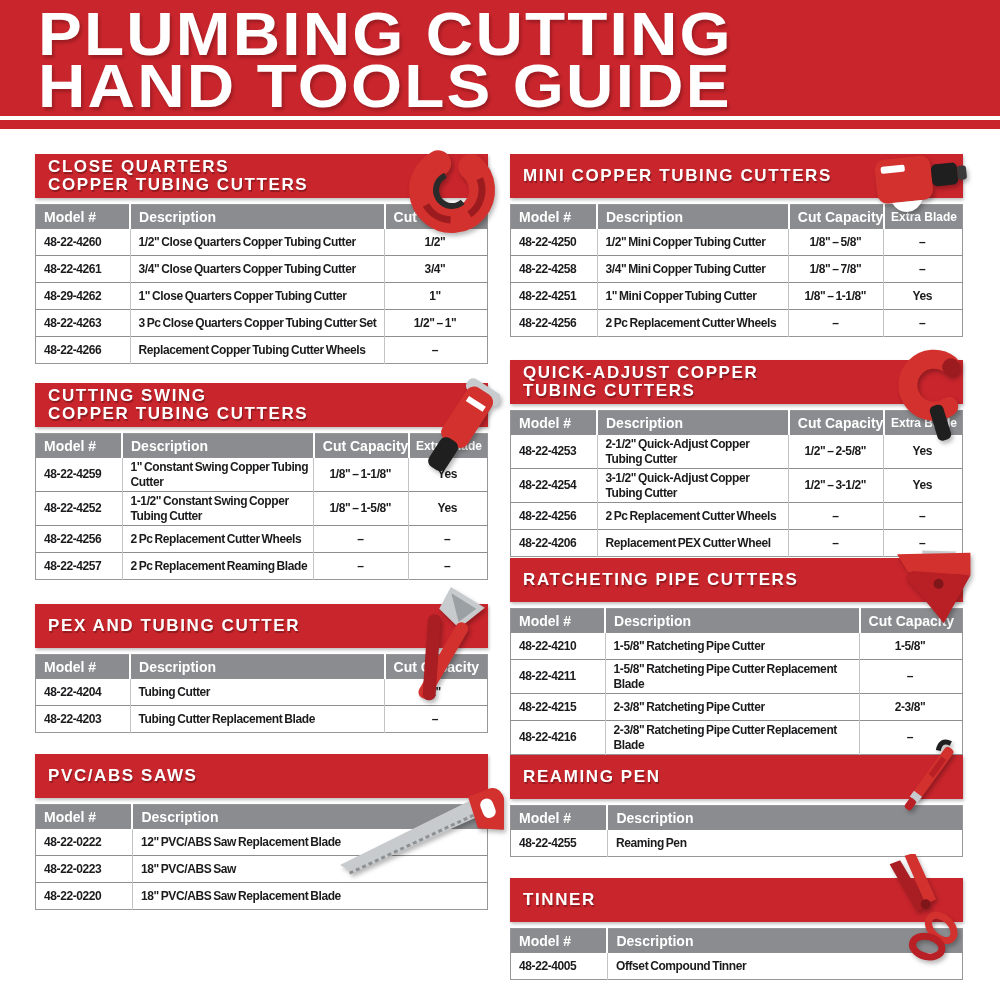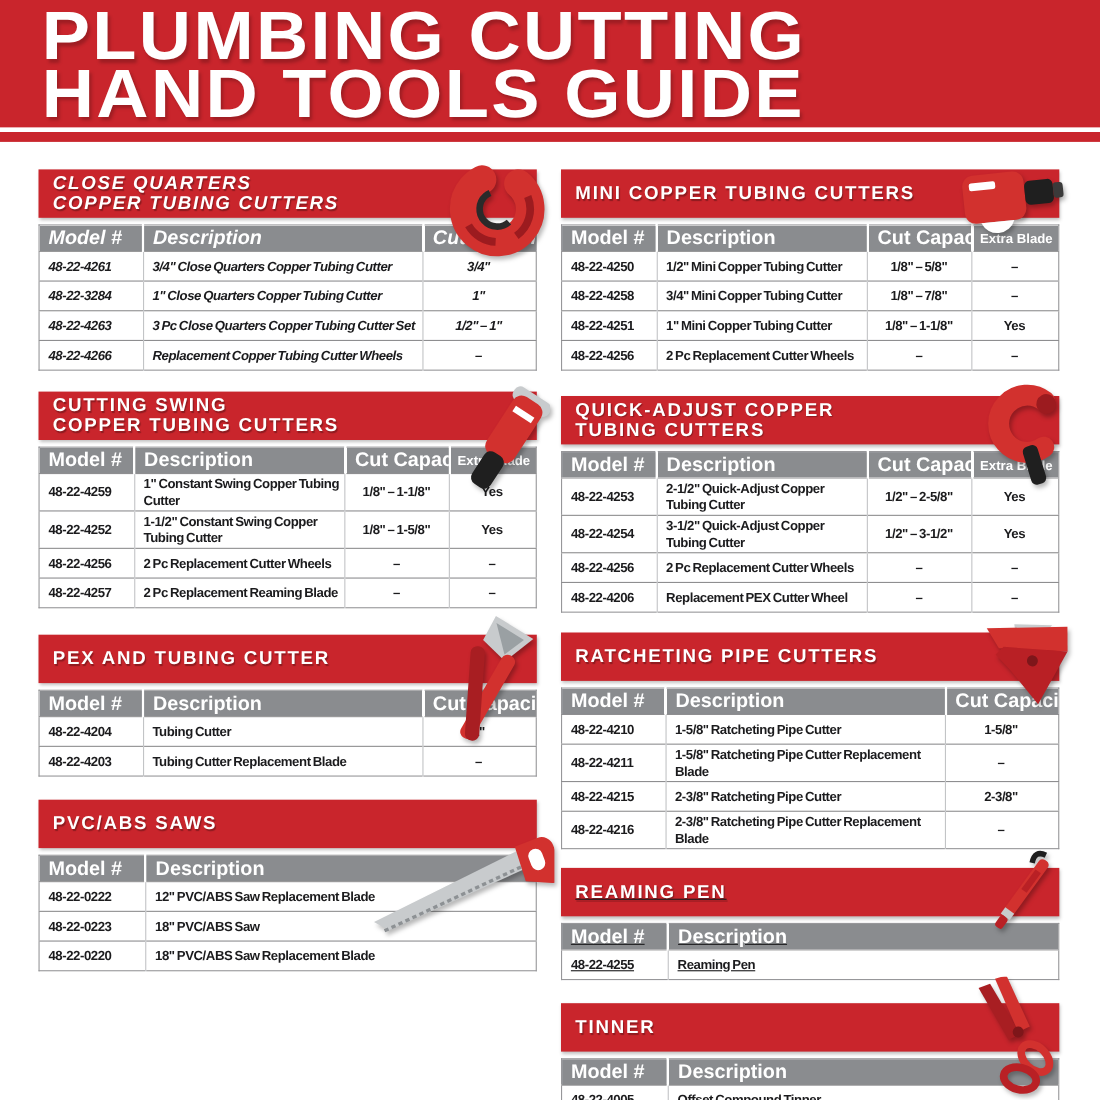--- a/index.html
+++ b/index.html
@@ -30,48 +30,48 @@
     color:#ffffff;font-weight:bold;font-size:17px;line-height:18.5px;letter-spacing:1.6px;
     text-shadow:1px 1.5px 1px rgba(0,0,0,0.3);white-space:nowrap;
   }
   .tool-img{position:absolute;z-index:3;filter:drop-shadow(2px 3px 2px rgba(0,0,0,0.28));}
   
   table.spec-table{
     width:100%;border-collapse:collapse;margin-top:6px;table-layout:fixed;
     border:1.5px solid #97979a;background:#ffffff;
   }
   .spec-table th{
-    background:#8a8c8f;color:#ffffff;font-weight:bold;font-size:18px;
+    background:#8a8c8f;color:#ffffff;font-weight:bold;font-size:14px;
     text-align:left;height:23px;padding:0 2px 0 8px;letter-spacing:0;
     white-space:nowrap;overflow:hidden;
   }
   .spec-table th + th{border-left:2.5px solid #ffffff;}
   .spec-table td{
     font-weight:bold;font-size:12px;letter-spacing:-0.4px;word-spacing:-1px;
     height:22px;line-height:14.5px;padding:2px 4px 2px 8px;vertical-align:middle;
   }
   .spec-table td + td{border-left:1.5px solid #c2c4c6;}
   .spec-table tbody td{border-top:1.5px solid #8e8e90;}
   .spec-table td.c-model{white-space:nowrap;}
   .spec-table td.c-cut-capacity,.spec-table td.c-extra-blade{text-align:center;padding-left:2px;white-space:nowrap;}
   .spec-table th.c-extra-blade{padding-left:6px;font-size:12px;}
   
   .cols-2 .c-model{width:20%;} .cols-2 .c-description{width:80%;}
   .cols-3 .c-model{width:20%;} .cols-3 .c-description{width:58%;} .cols-3 .c-cut-capacity{width:22%;}
   .cols-4 .c-model{width:18.5%;} .cols-4 .c-description{width:44%;}
   .cols-4 .c-cut-capacity{width:20.5%;} .cols-4 .c-extra-blade{width:17%;}
   
-  #sec-close-quarters{margin-top:25px;font-style:italic;}
+  #sec-close-quarters{margin-top:25px;}
   #sec-constant-swing{margin-top:19px;}
   #sec-pex{margin-top:24px;}
   #sec-pvc{margin-top:21px;}
   #sec-mini{margin-top:25px;}
   #sec-quick-adjust{margin-top:23px;}
-  #sec-ratcheting{margin-top:18px;}
-  #sec-reaming{margin-top:17px;text-decoration:underline;}
+  #sec-ratcheting{margin-top:1px;}
+  #sec-reaming{}
   #sec-tinner{margin-top:21px;}
 </style>
 </head>
 <body>
 
 <header class="banner">
   <div class="banner-line">PLUMBING CUTTING</div>
   <div class="banner-line">HAND TOOLS GUIDE</div>
 </header>
 <div class="banner-gap"></div>
@@ -98,26 +98,31 @@
       <table class="spec-table cols-3">
           <thead>
             <tr>
               <th class="c-model">Model #</th>
               <th class="c-description">Description</th>
               <th class="c-cut-capacity">Cut Capacity</th>
             </tr>
           </thead>
           <tbody>
             <tr>
+              <td class="c-model">48-22-4260</td>
+              <td class="c-description">1/2" Close Quarters Copper Tubing Cutter</td>
+              <td class="c-cut-capacity">1/2"</td>
+            </tr>
+            <tr>
               <td class="c-model">48-22-4261</td>
               <td class="c-description">3/4" Close Quarters Copper Tubing Cutter</td>
               <td class="c-cut-capacity">3/4"</td>
             </tr>
             <tr>
-              <td class="c-model">48-22-3284</td>
+              <td class="c-model">48-29-4262</td>
               <td class="c-description">1" Close Quarters Copper Tubing Cutter</td>
               <td class="c-cut-capacity">1"</td>
             </tr>
             <tr>
               <td class="c-model">48-22-4263</td>
               <td class="c-description">3 Pc Close Quarters Copper Tubing Cutter Set</td>
               <td class="c-cut-capacity">1/2" – 1"</td>
             </tr>
             <tr>
               <td class="c-model">48-22-4266</td>

